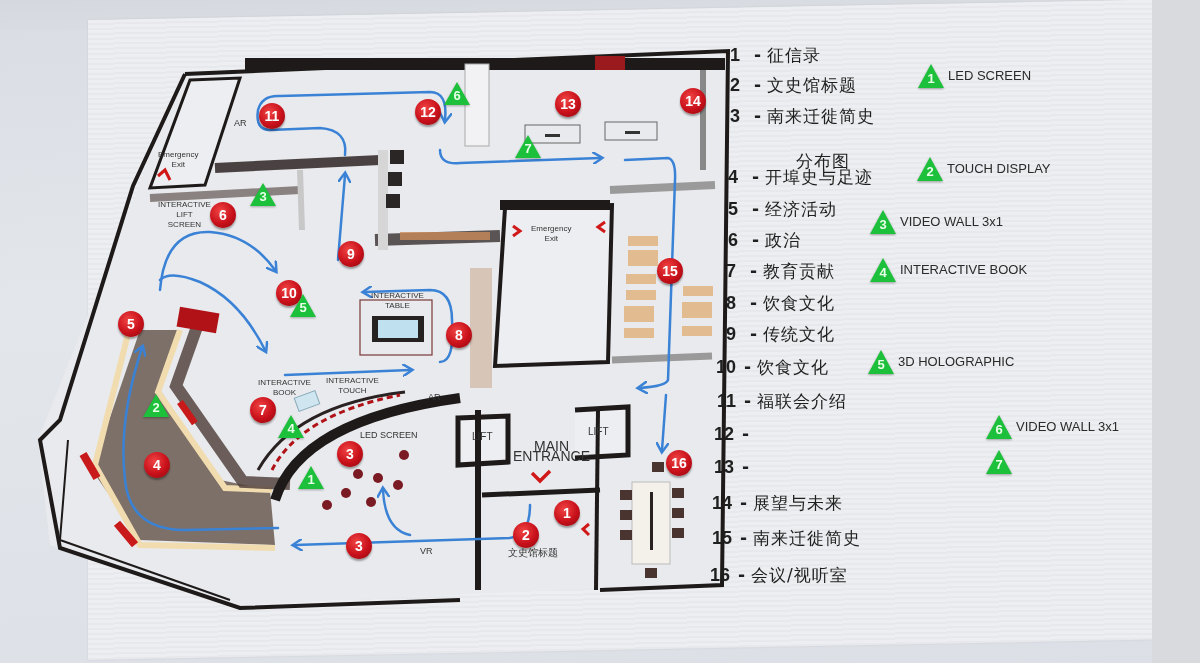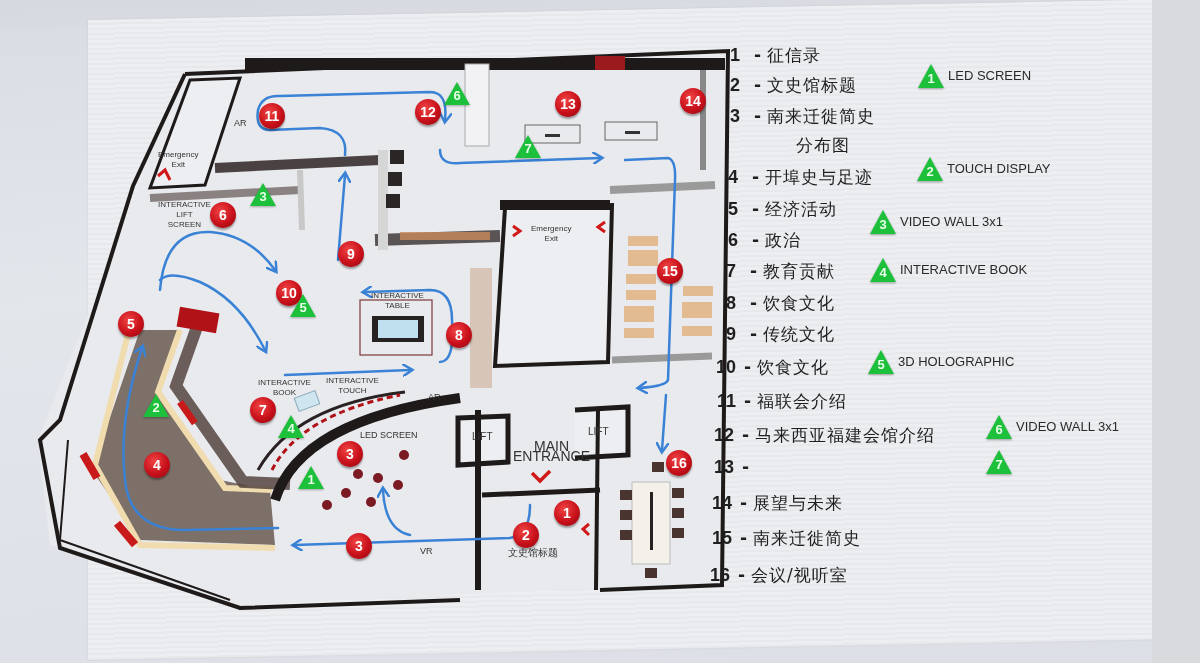--- a/index.html
+++ b/index.html
@@ -259,21 +259,21 @@
   <div class="lg-row" style="left:702px;top:74px;">
       <span class="lg-num">2</span>
       <span class="lg-dash">-</span>
       <span class="lg-name">文史馆标题</span>
     </div>
   <div class="lg-row" style="left:702px;top:105px;">
       <span class="lg-num">3</span>
       <span class="lg-dash">-</span>
       <span class="lg-name">南来迁徙简史</span>
     </div>
-  <div class="lg-row" style="left:796px;top:134px;">
+  <div class="lg-row" style="left:796px;top:150px;">
       <span class="lg-name">分布图</span>
     </div>
   <div class="lg-row" style="left:700px;top:166px;">
       <span class="lg-num">4</span>
       <span class="lg-dash">-</span>
       <span class="lg-name">开埠史与足迹</span>
     </div>
   <div class="lg-row" style="left:700px;top:198px;">
       <span class="lg-num">5</span>
       <span class="lg-dash">-</span>
@@ -305,21 +305,20 @@
       <span class="lg-name">饮食文化</span>
     </div>
   <div class="lg-row" style="left:698px;top:390px;">
       <span class="lg-num">11</span>
       <span class="lg-dash" style="margin-left:8px">-</span>
       <span class="lg-name">福联会介绍</span>
     </div>
   <div class="lg-row" style="left:696px;top:424px;">
       <span class="lg-num">12</span>
       <span class="lg-dash" style="margin-left:8px">-</span>
-      <span class="lg-name">马来西亚福建会馆介绍</span>
     </div>
   <div class="lg-row" style="left:696px;top:457px;">
       <span class="lg-num">13</span>
       <span class="lg-dash" style="margin-left:8px">-</span>
     </div>
   <div class="lg-row" style="left:694px;top:492px;">
       <span class="lg-num">14</span>
       <span class="lg-dash" style="margin-left:8px">-</span>
       <span class="lg-name">展望与未来</span>
     </div>

